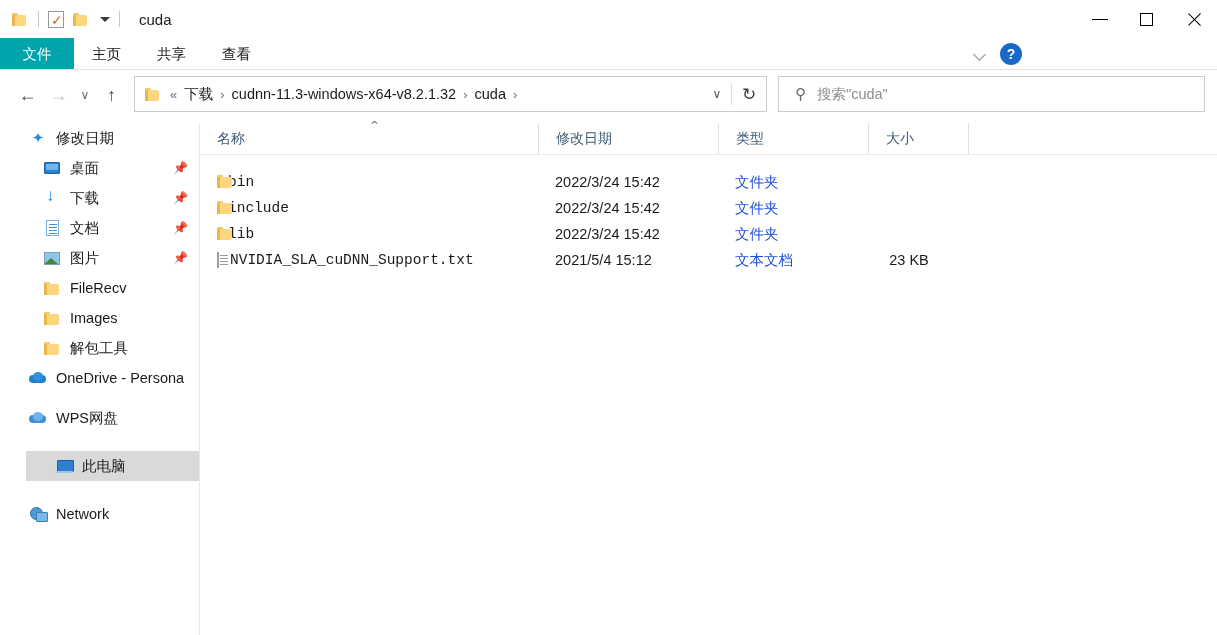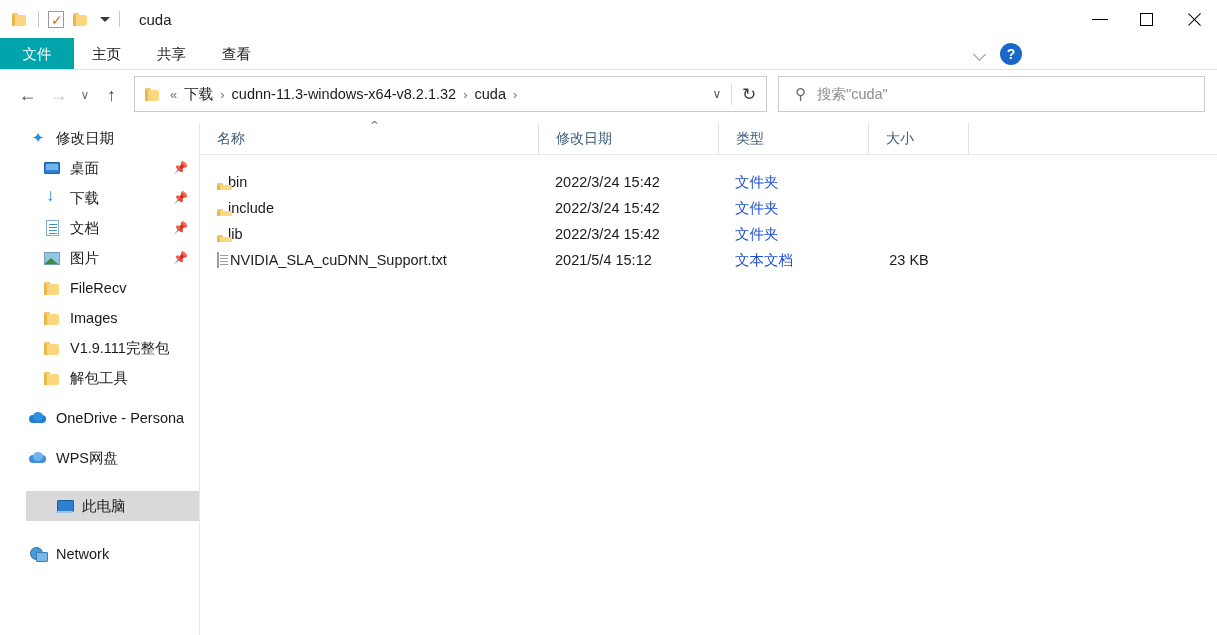--- a/index.html
+++ b/index.html
@@ -284,21 +284,21 @@
     position: absolute; left: 170px; top: -4px;
     font-size: 11px; color: #6d6d6d; transform: scaleX(1.3);
   }
 
   .row {
     display: flex; align-items: center; height: 26px; font-size: 14.5px;
     color: #1b1b1b;
   }
   .cell { white-space: nowrap; overflow: hidden; }
   .cell.name {
-    width: 338px; display: flex; align-items: center; padding-left: 17px;
+    width: 338px; display: flex; align-items: flex-start; padding-left: 17px; font-family: Liberation Mono, monospace;
   }
   .cell.name .fi { margin-right: 11px; flex: 0 0 auto; }
   .cell.date { width: 180px; padding-left: 17px; color: #1b1b1b; }
   .cell.type { width: 150px; padding-left: 17px; color: #1d4ed8; }
   .cell.size {
     width: 100px; padding-right: 18px; text-align: center; color: #1b1b1b;
   }
   .ic-txt {
     width: 13px; height: 16px; background: #ffffff;
     border: 1px solid #9e9e9e; position: relative;
@@ -432,35 +432,29 @@
       <span>FileRecv</span>
     </div>
 
     <div class="nav-item child">
       <span class="ico">
           <span class="ic-folder"></span>
         </span>
       <span>Images</span>
     </div>
 
+
     <div class="nav-item child">
       <span class="ico">
           <span class="ic-folder"></span>
         </span>
-      <span>V1.9.111完整包</span>
-    </div>
-
-    <div class="nav-item child">
-      <span class="ico">
-          <span class="ic-folder"></span>
-        </span>
       <span>解包工具</span>
     </div>
 
-    <div class="nav-item root" style="margin-top:10px">
+    <div class="nav-item root" style="">
       <span class="ico">
           <span class="ic-cloud"></span>
         </span>
       <span>OneDrive - Persona</span>
     </div>
 
     <div class="nav-item root" style="margin-top:10px">
       <span class="ico">
           <span class="ic-cloud wps"></span>
         </span>

